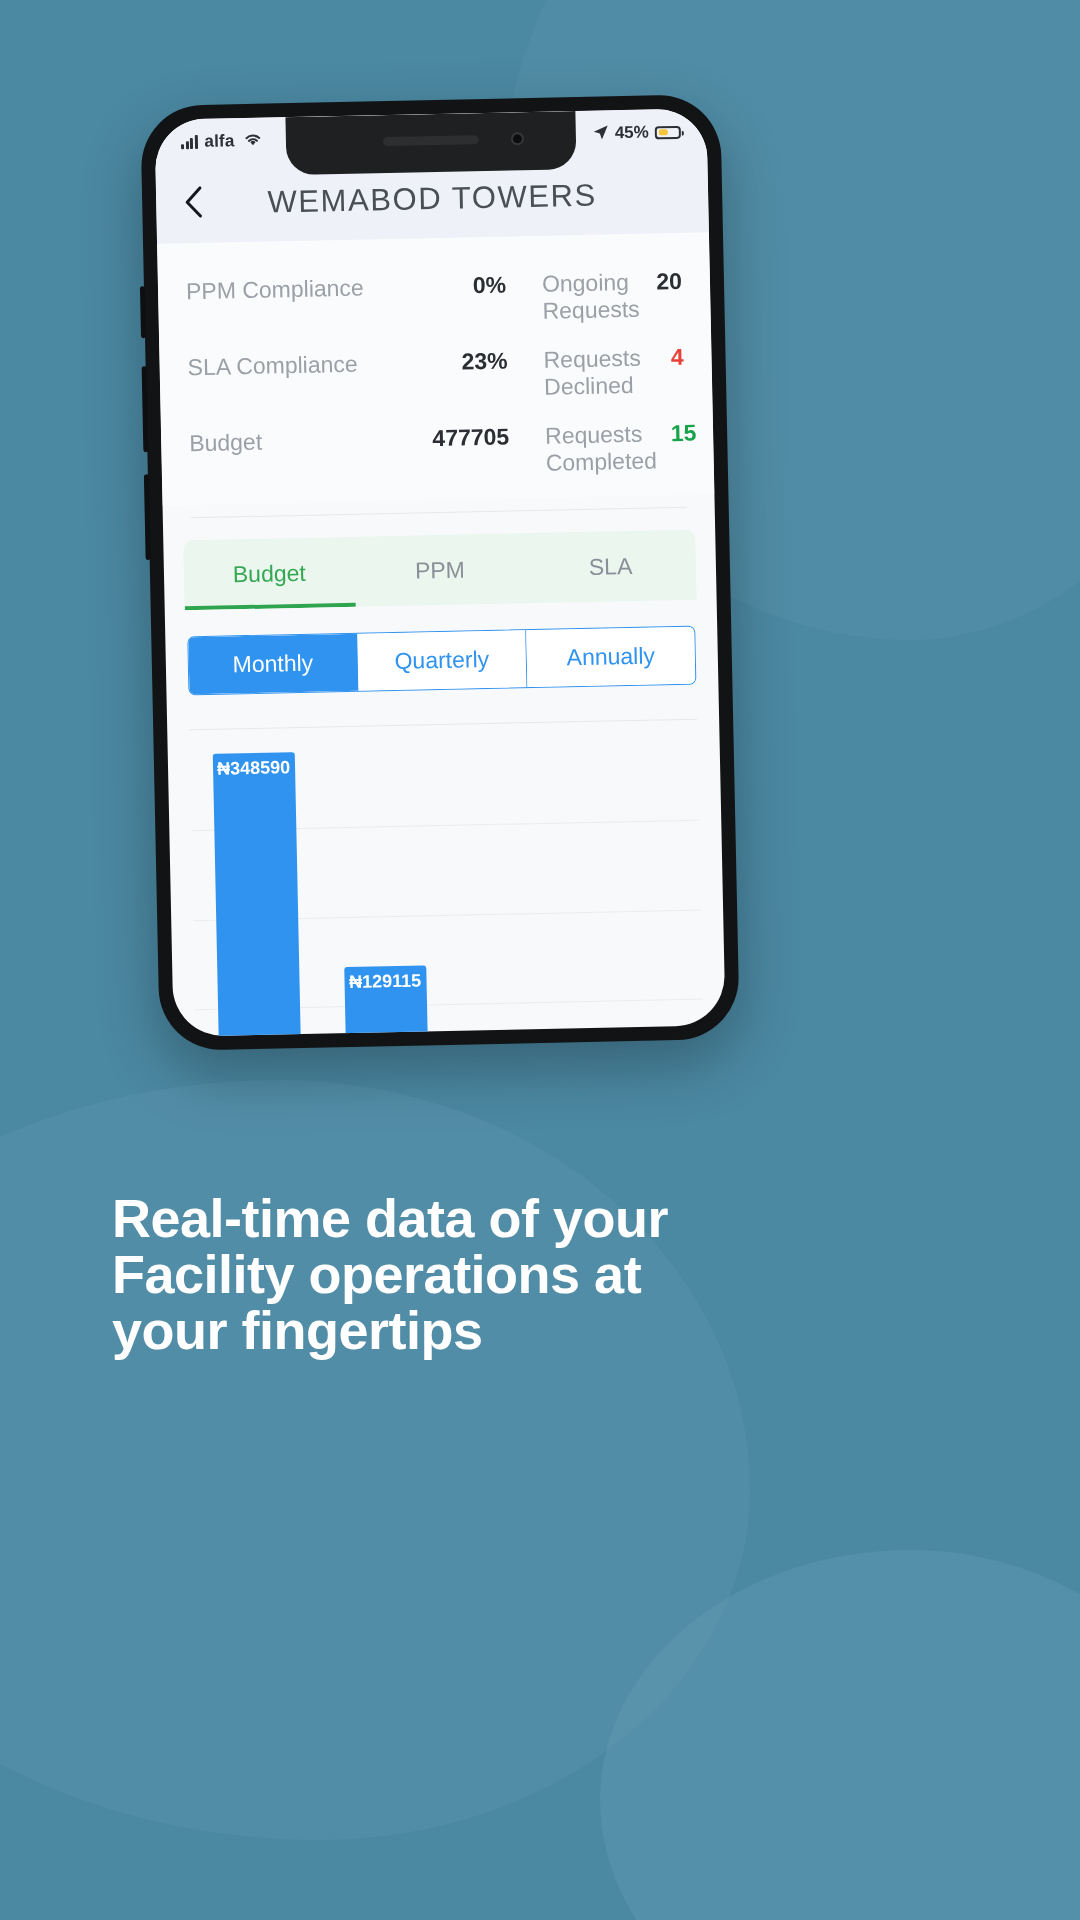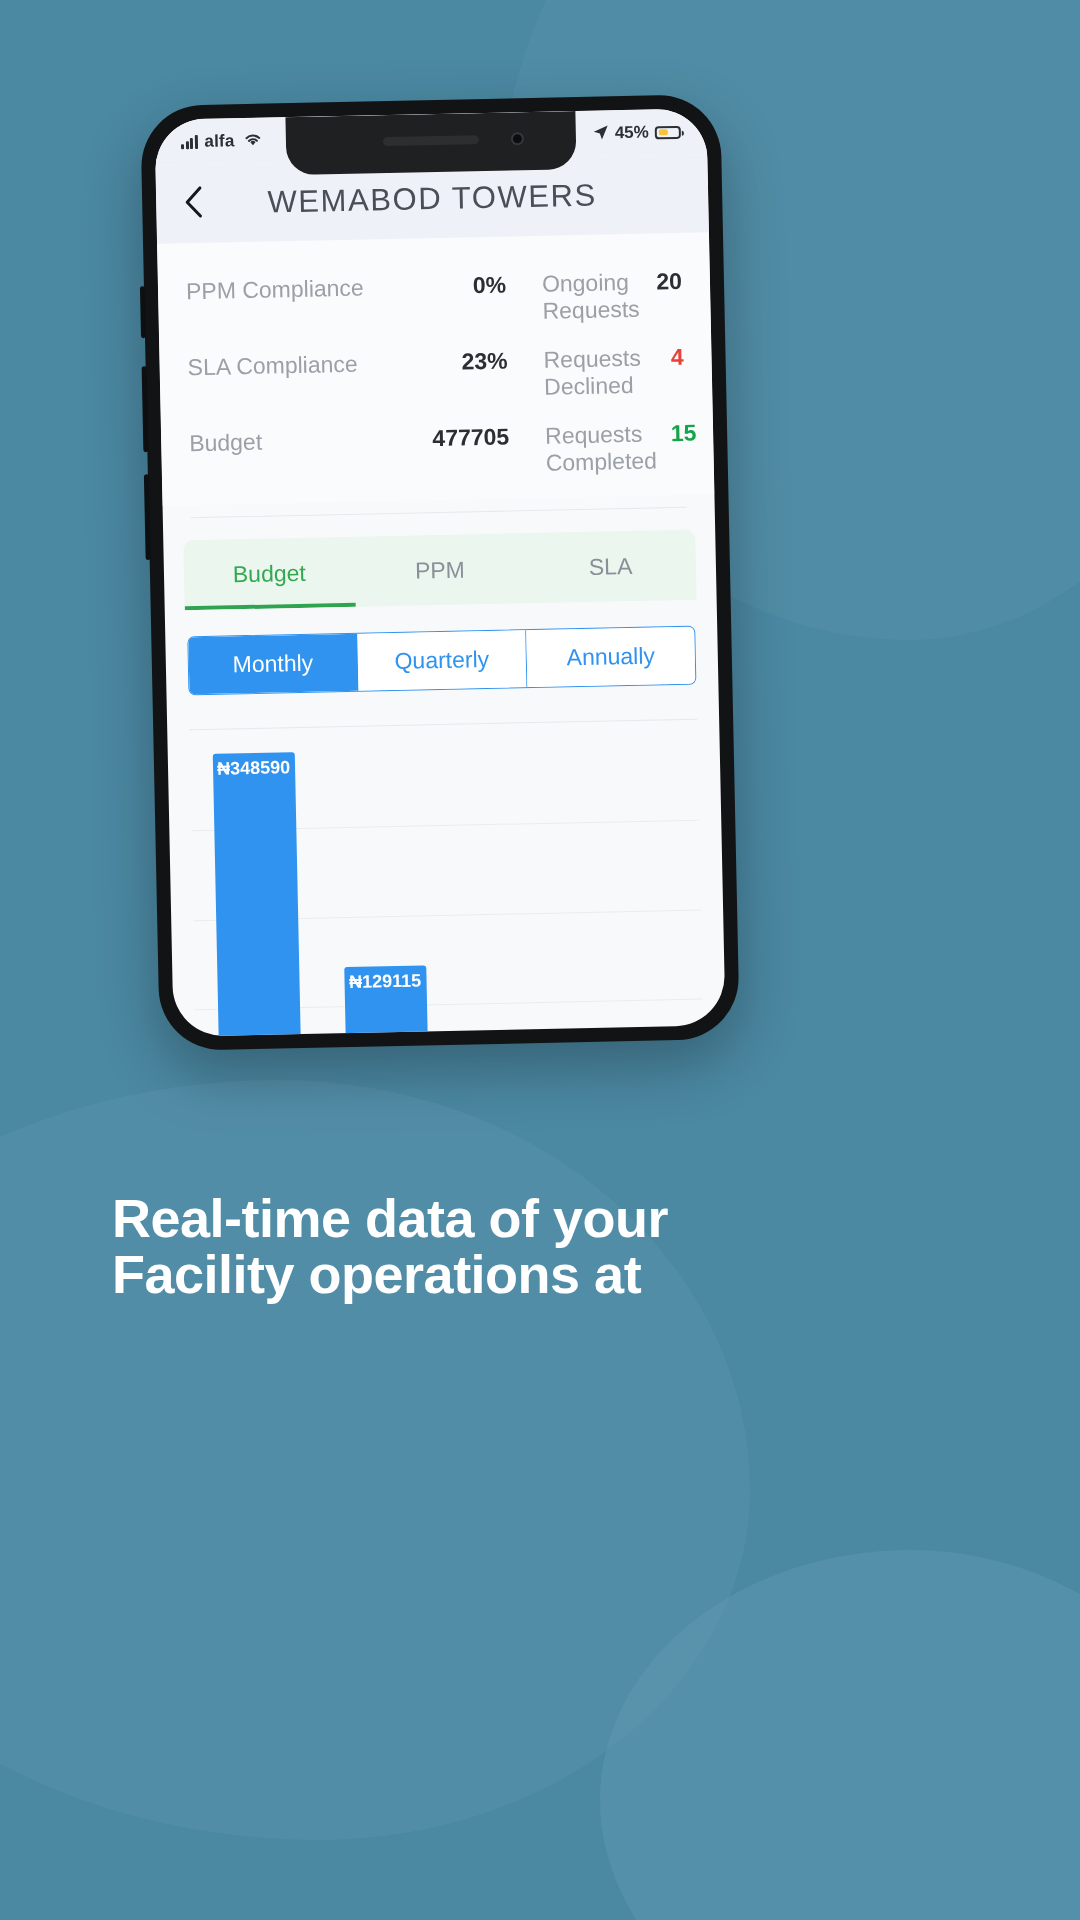--- a/index.html
+++ b/index.html
@@ -344,13 +344,14 @@
       </div>
 
     </div>
 
   </div>
 </div>
 
 <div class="tagline">
   <div>Real-time data of your</div>
   <div>Facility operations at</div>
+  <div>your fingertips</div>
 </div>
 
 </body></html>

